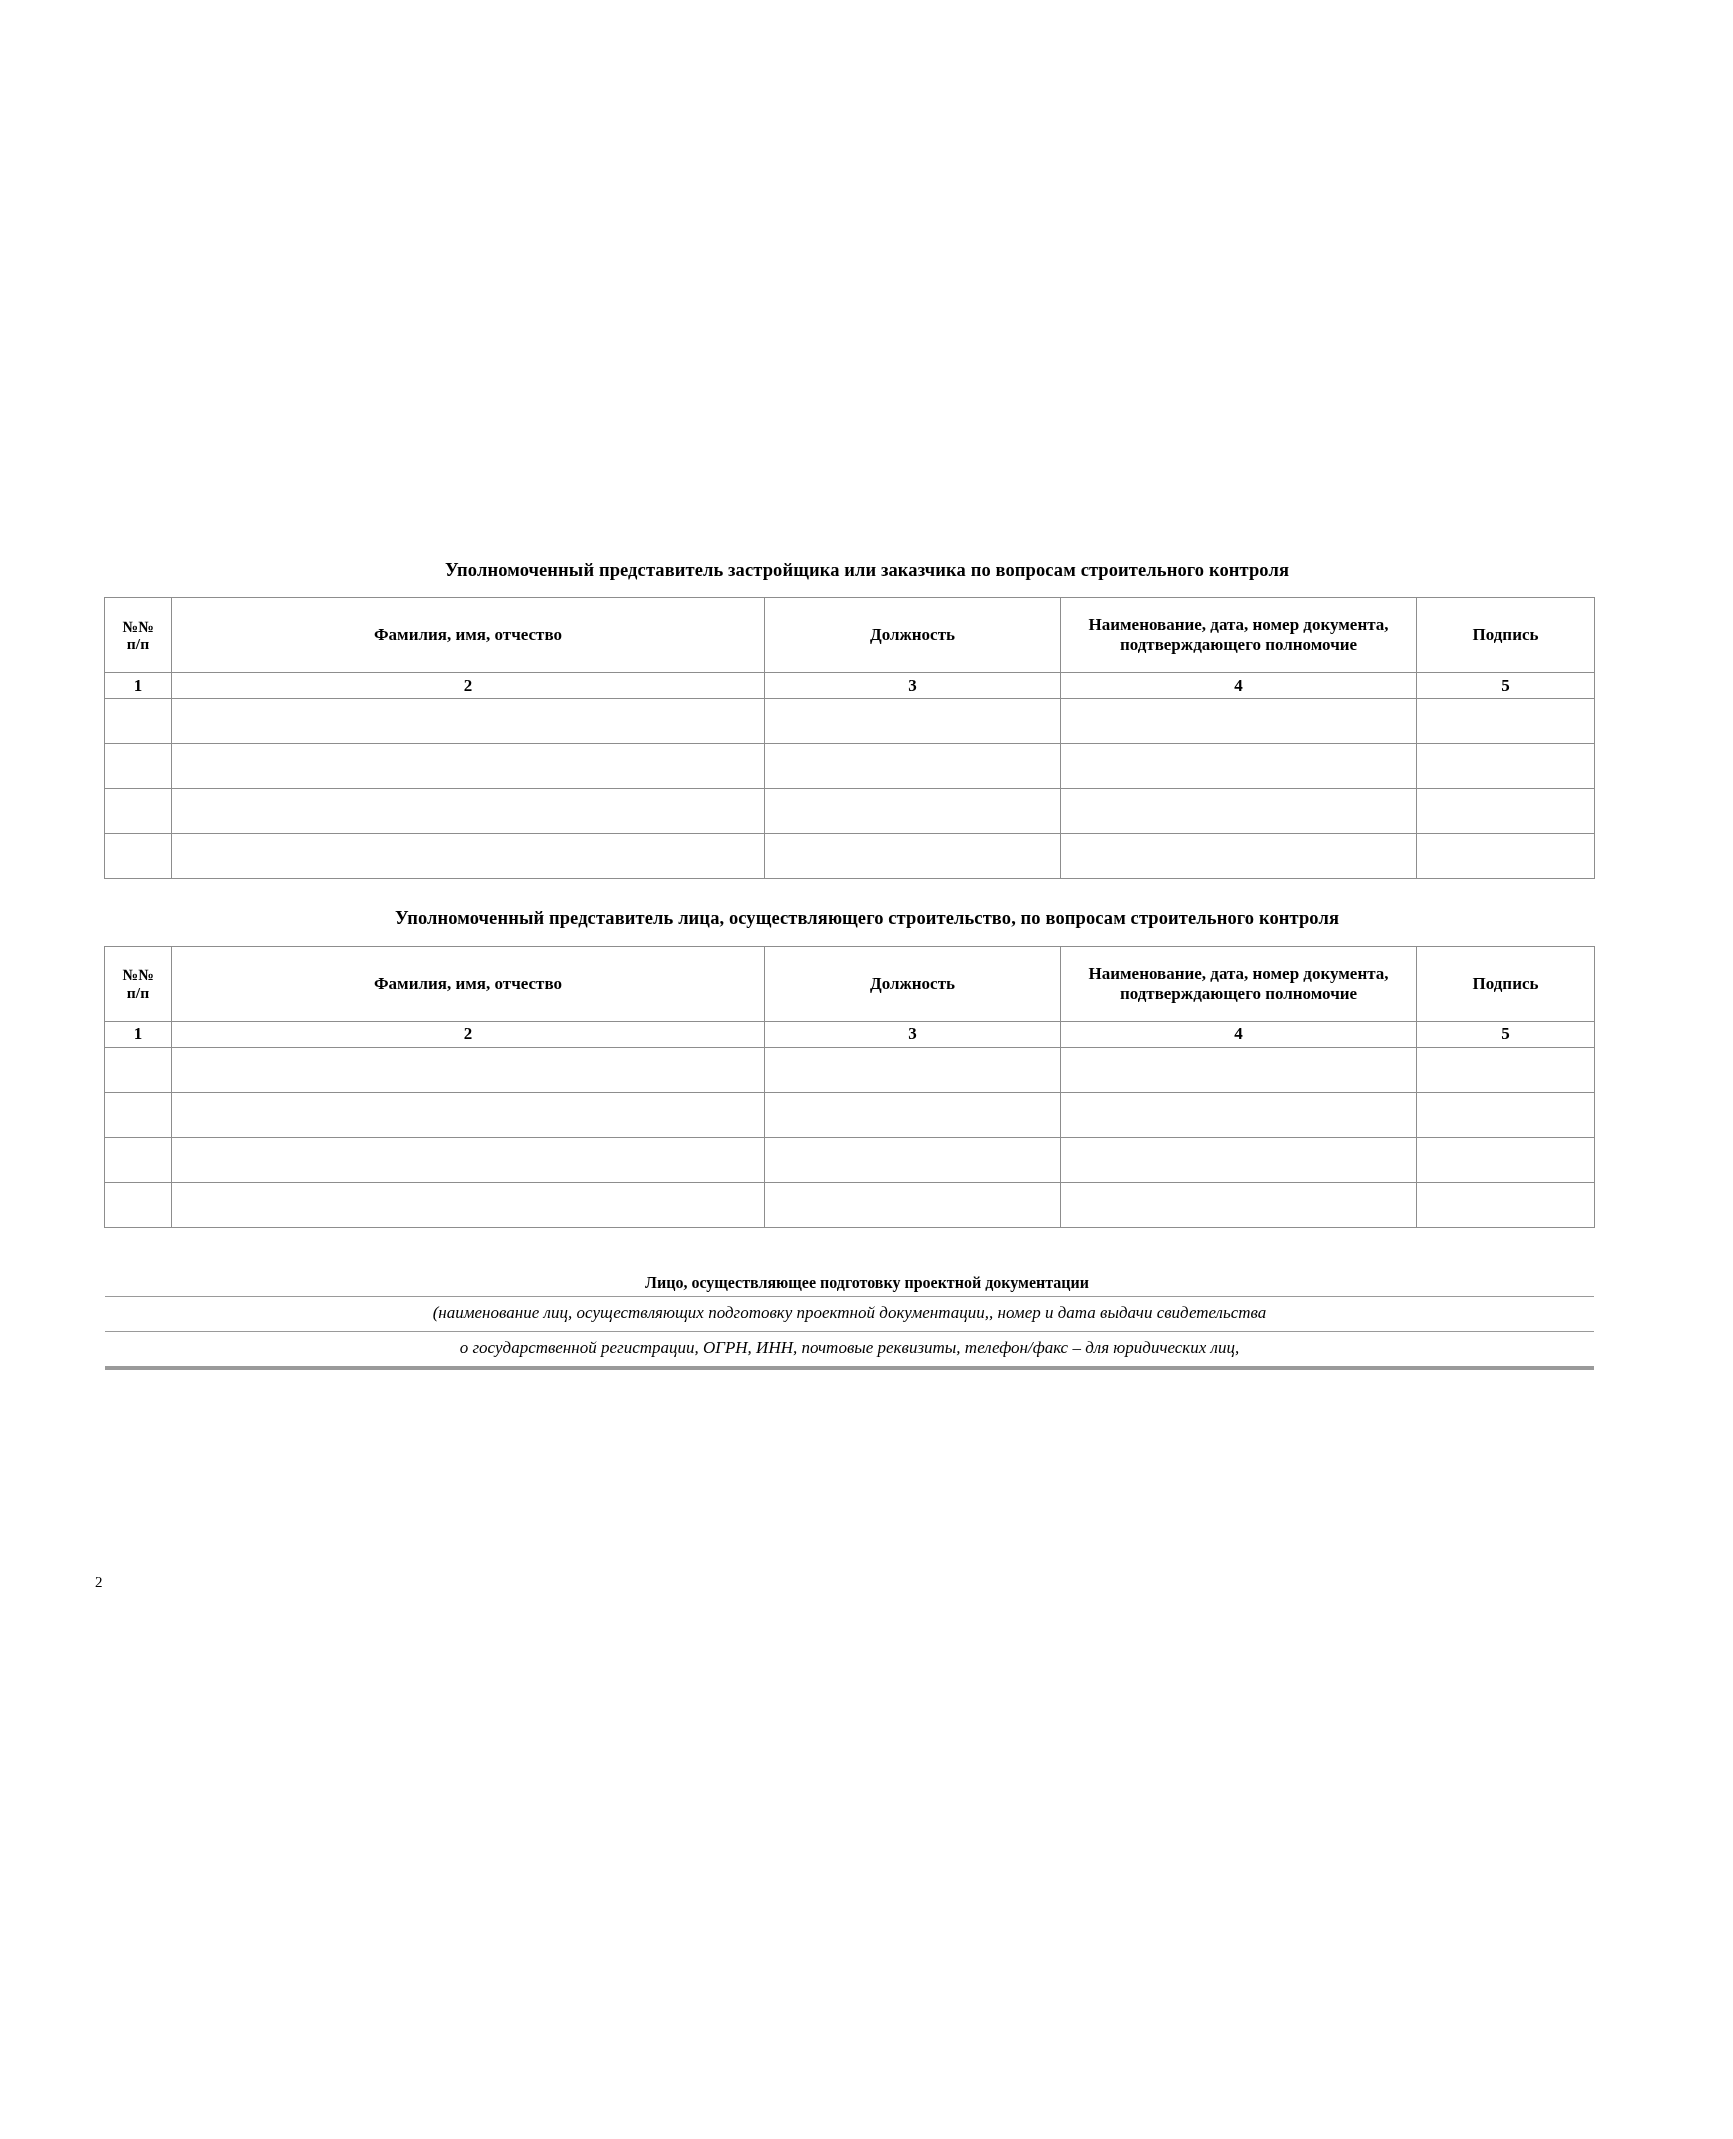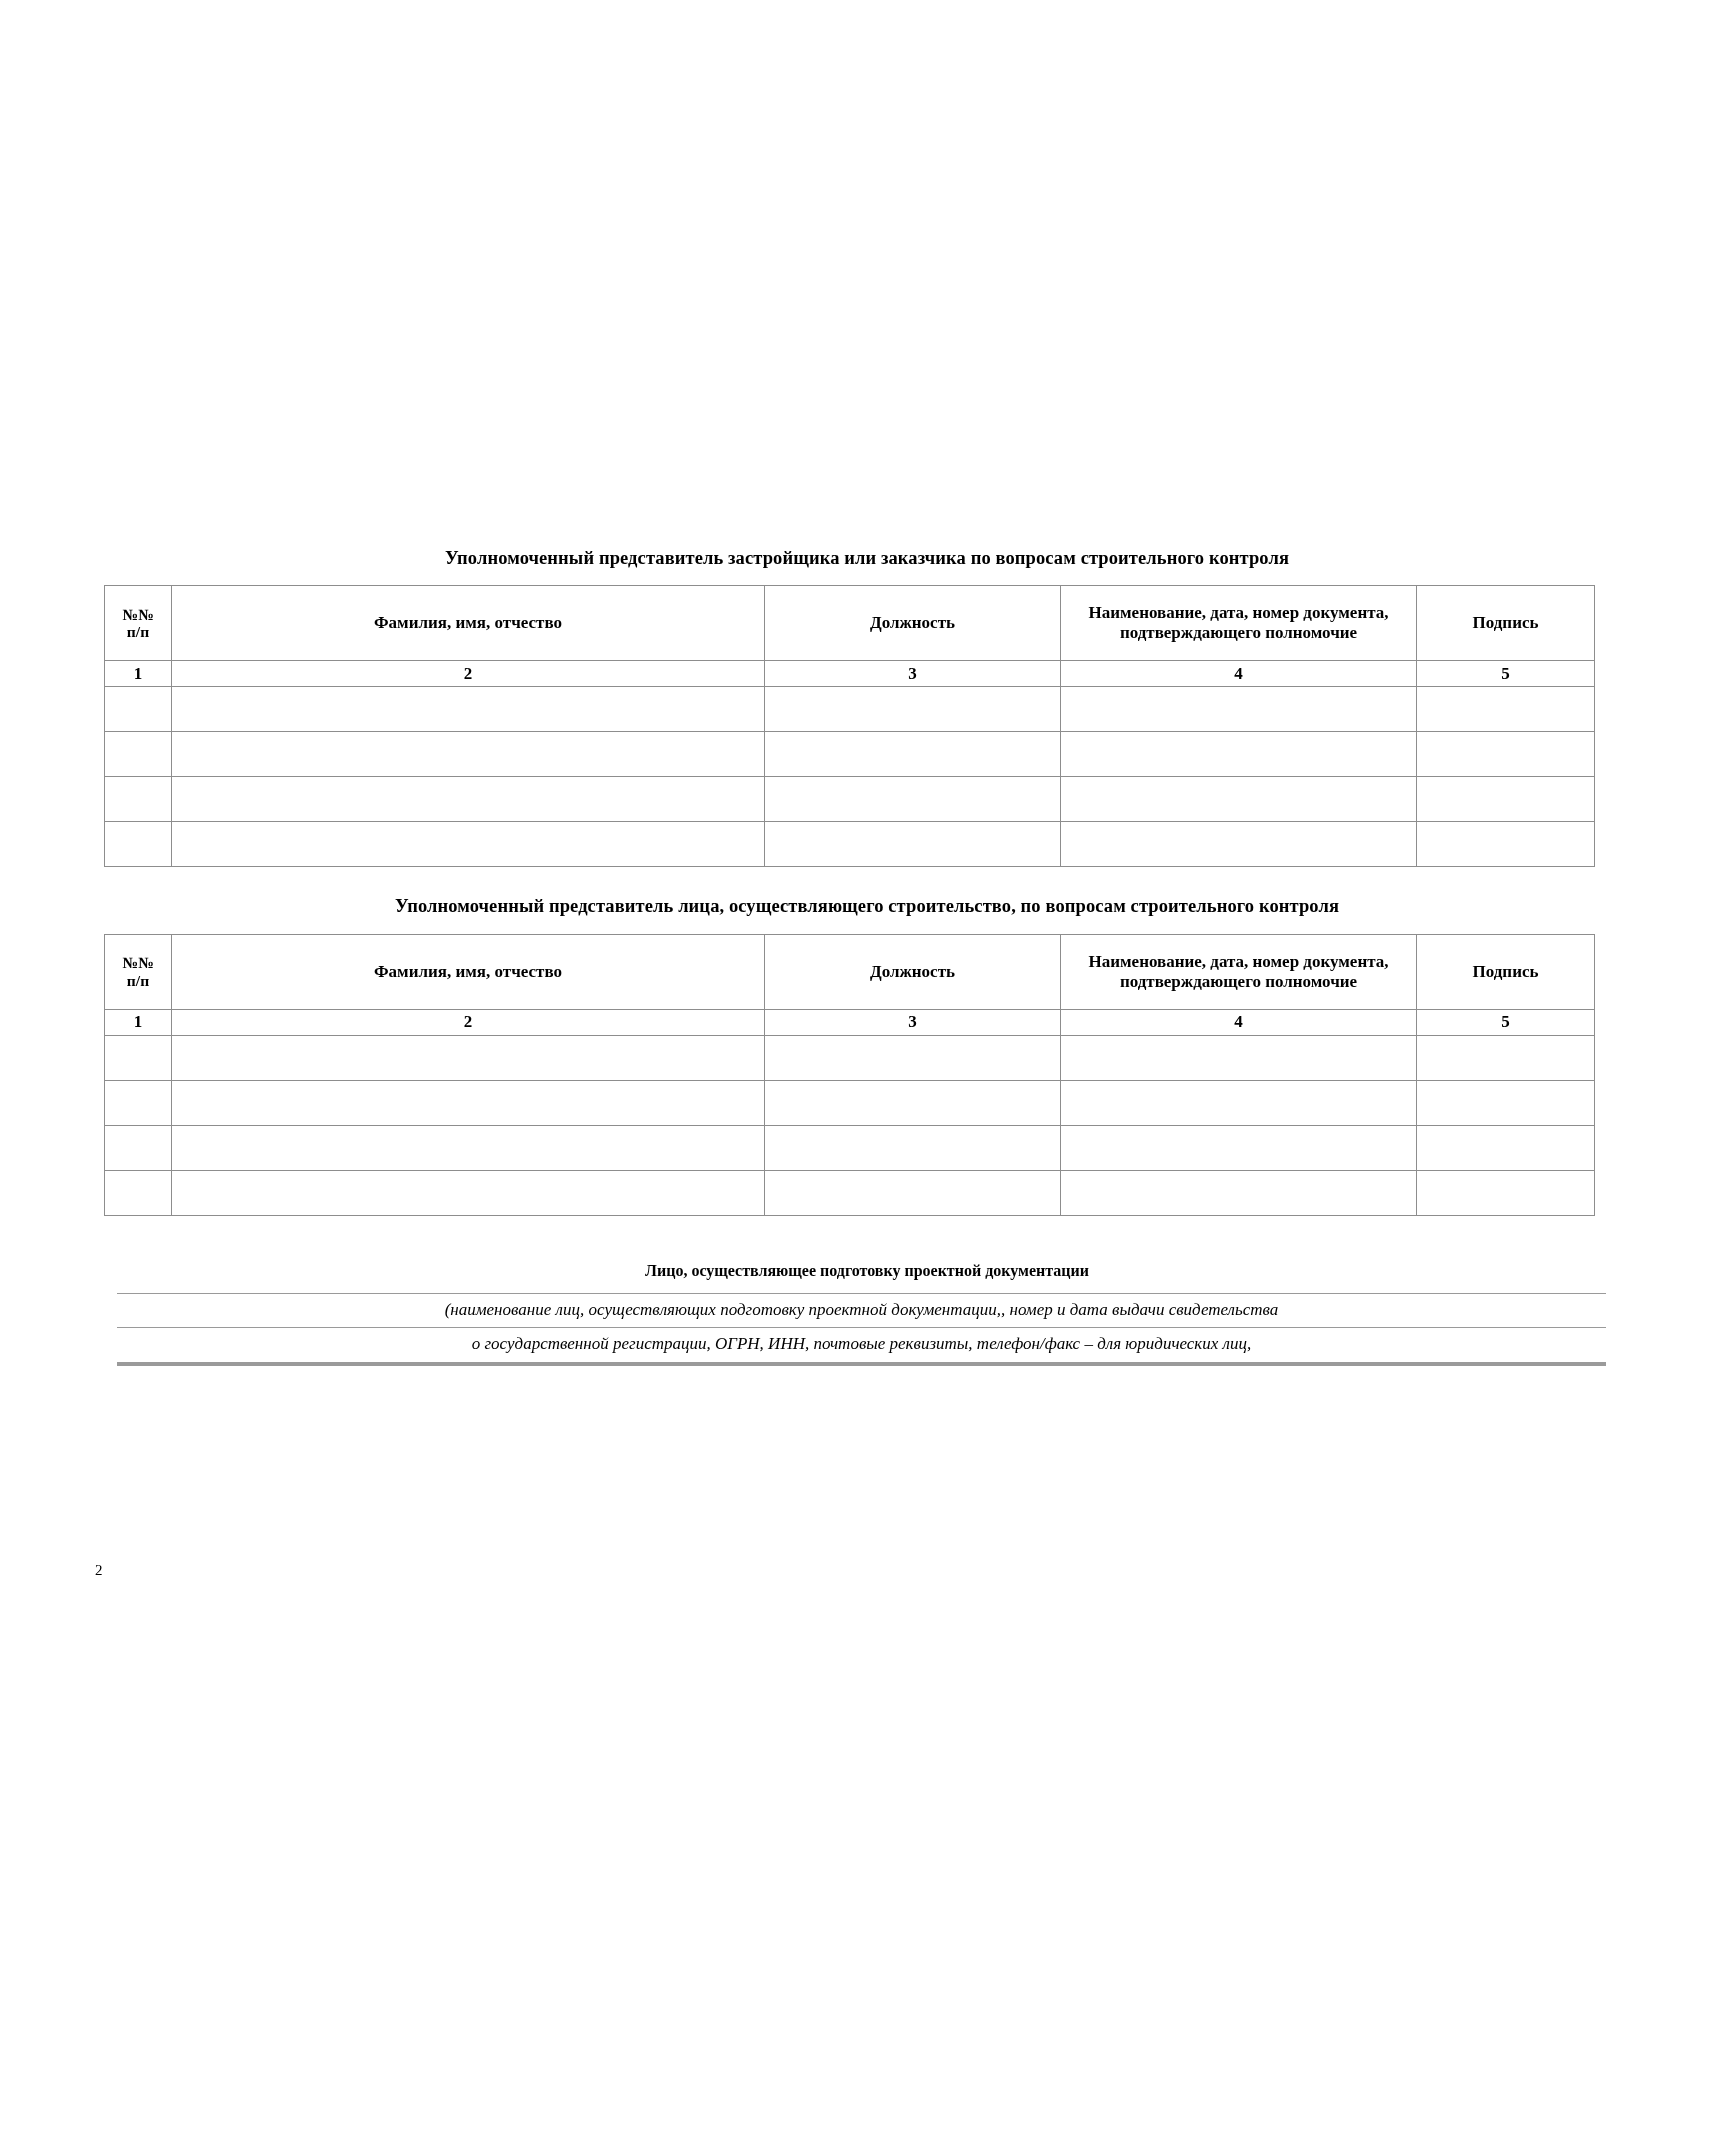--- a/index.html
+++ b/index.html
@@ -12,21 +12,21 @@
     height: 2140px;
     font-family: "Liberation Serif", "DejaVu Serif", serif;
     color: #000000;
     position: relative;
     overflow: hidden;
   }
 
   .page {
     position: absolute;
     left: 0;
-    top: 0;
+    top: 12px;
     width: 1733px;
     height: 1601px;
     background: #fff;
   }
 
   .content {
     position: absolute;
     left: 104px;
     top: 548px;
     width: 1526px;
@@ -91,21 +91,21 @@
 
   .third-title {
     text-align: center;
     font-weight: bold;
     font-size: 16px;
     margin: 46px 0 4.4px 0;
   }
 
   .rule-block {
     width: 1489px;
-    margin: 13px;
+    margin: 1px;
   }
 
   .rule {
     border-top: 0.7px solid #9a9a9a;
     height: 0;
     width: 100%;
   }
 
   .cap {
     font-family: "Liberation Serif", "DejaVu Serif", serif;

